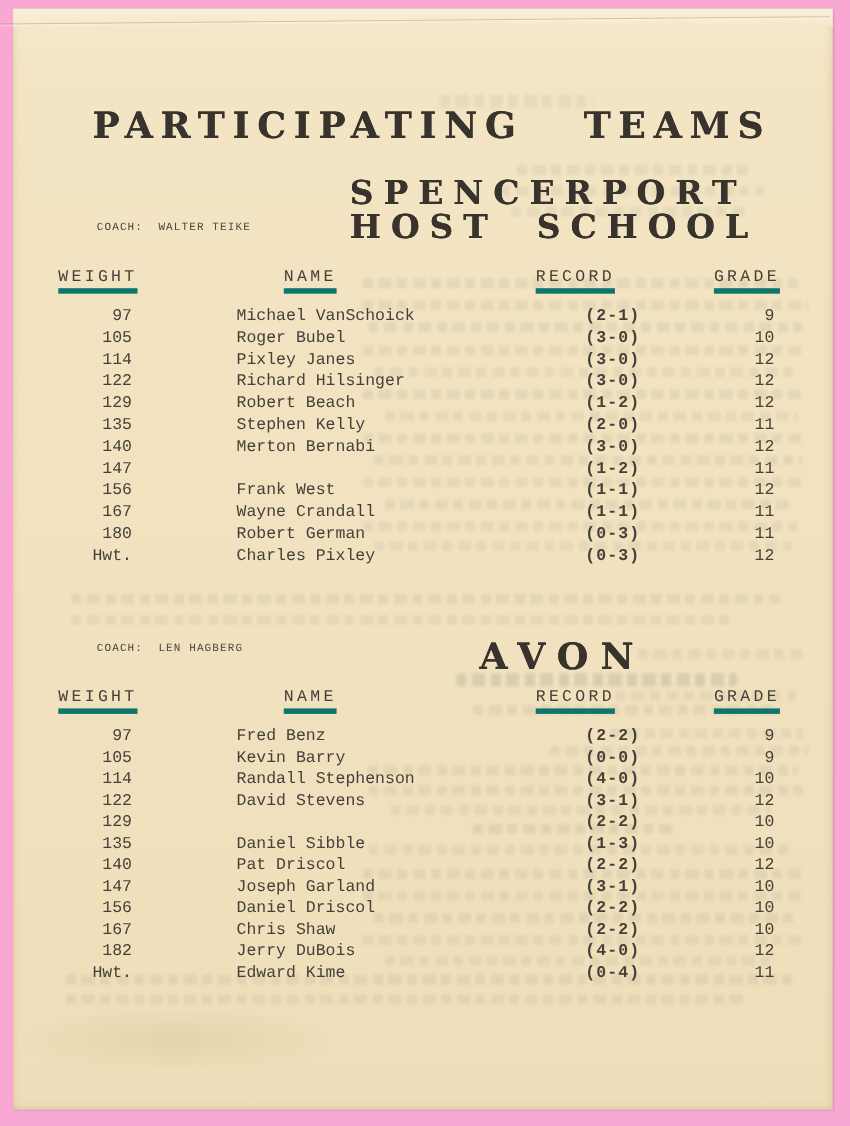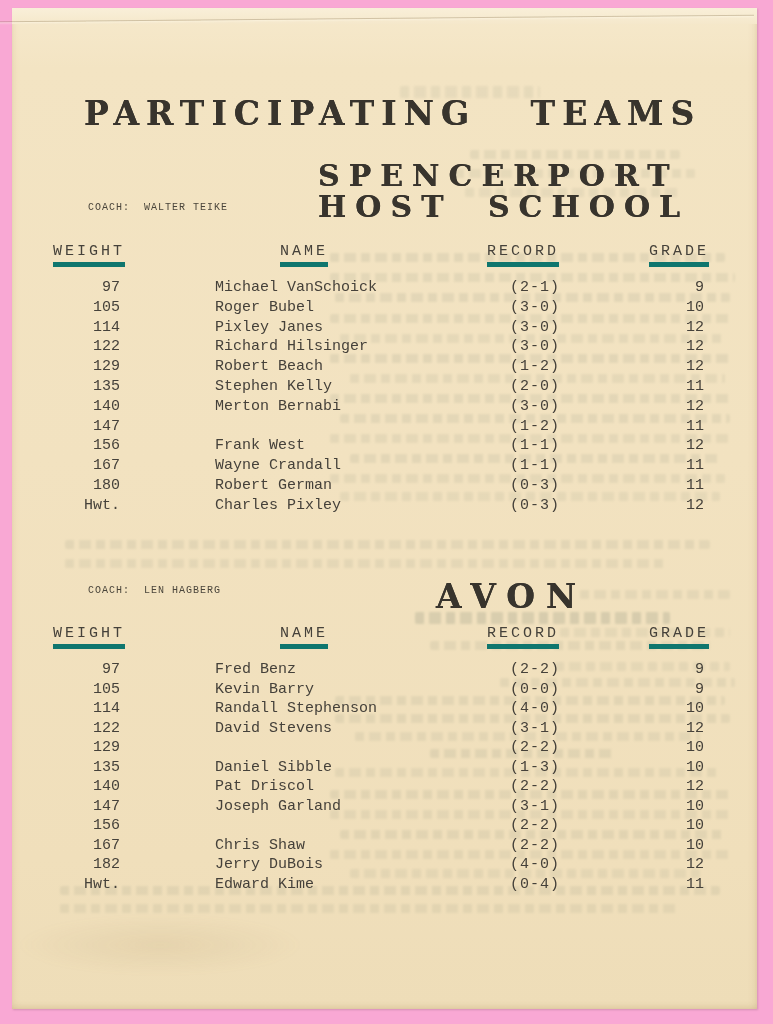--- a/index.html
+++ b/index.html
@@ -55,31 +55,31 @@
   .coach .coach-name{margin-left:14px;}
   
   .rtable{position:absolute;left:0;width:773px;}
   .table-0{top:243px;}
   .table-1{top:625px;}
   .th{
     position:absolute;top:0;font-size:15px;letter-spacing:3px;color:#45413a;
     border-bottom:5px solid #0f766e;padding-bottom:2px;white-space:nowrap;
   }
   .th-weight{left:53px;}
-  .th-name{left:280px;}
+  .th-name{left:258px;}
   .th-record{left:487px;}
   .th-grade{left:649px;}
   .rows{position:absolute;left:0;top:36px;width:773px;}
   .roster-row{position:relative;width:773px;}
   .table-0 .roster-row{height:19.8px;}
   .table-1 .roster-row{height:19.5px;}
   .cell{position:absolute;top:0;font-size:15px;color:#45413a;white-space:nowrap;}
   .cell-weight{left:48px;width:72px;text-align:right;}
   .cell-name{left:215px;width:300px;}
-  .cell-record{left:510px;width:90px;letter-spacing:1px;}
+  .cell-record{left:532px;width:90px;letter-spacing:1px;font-weight:bold;}
   .cell-grade{left:640px;width:64px;text-align:right;}
 </style>
 </head>
 <body>
 
 <div class="scan">
   <div class="paper">
     <div class="top-band"></div>
   </div>
   <div class="fold-line"></div>
@@ -267,20 +267,21 @@
           <span class="cell cell-grade">12</span>
         </div>
         <div class="roster-row">
           <span class="cell cell-weight">147</span>
           <span class="cell cell-name">Joseph Garland</span>
           <span class="cell cell-record">(3-1)</span>
           <span class="cell cell-grade">10</span>
         </div>
         <div class="roster-row">
           <span class="cell cell-weight">156</span>
+          <span class="cell cell-name">Daniel Driscol</span>
           <span class="cell cell-record">(2-2)</span>
           <span class="cell cell-grade">10</span>
         </div>
         <div class="roster-row">
           <span class="cell cell-weight">167</span>
           <span class="cell cell-name">Chris Shaw</span>
           <span class="cell cell-record">(2-2)</span>
           <span class="cell cell-grade">10</span>
         </div>
         <div class="roster-row">

